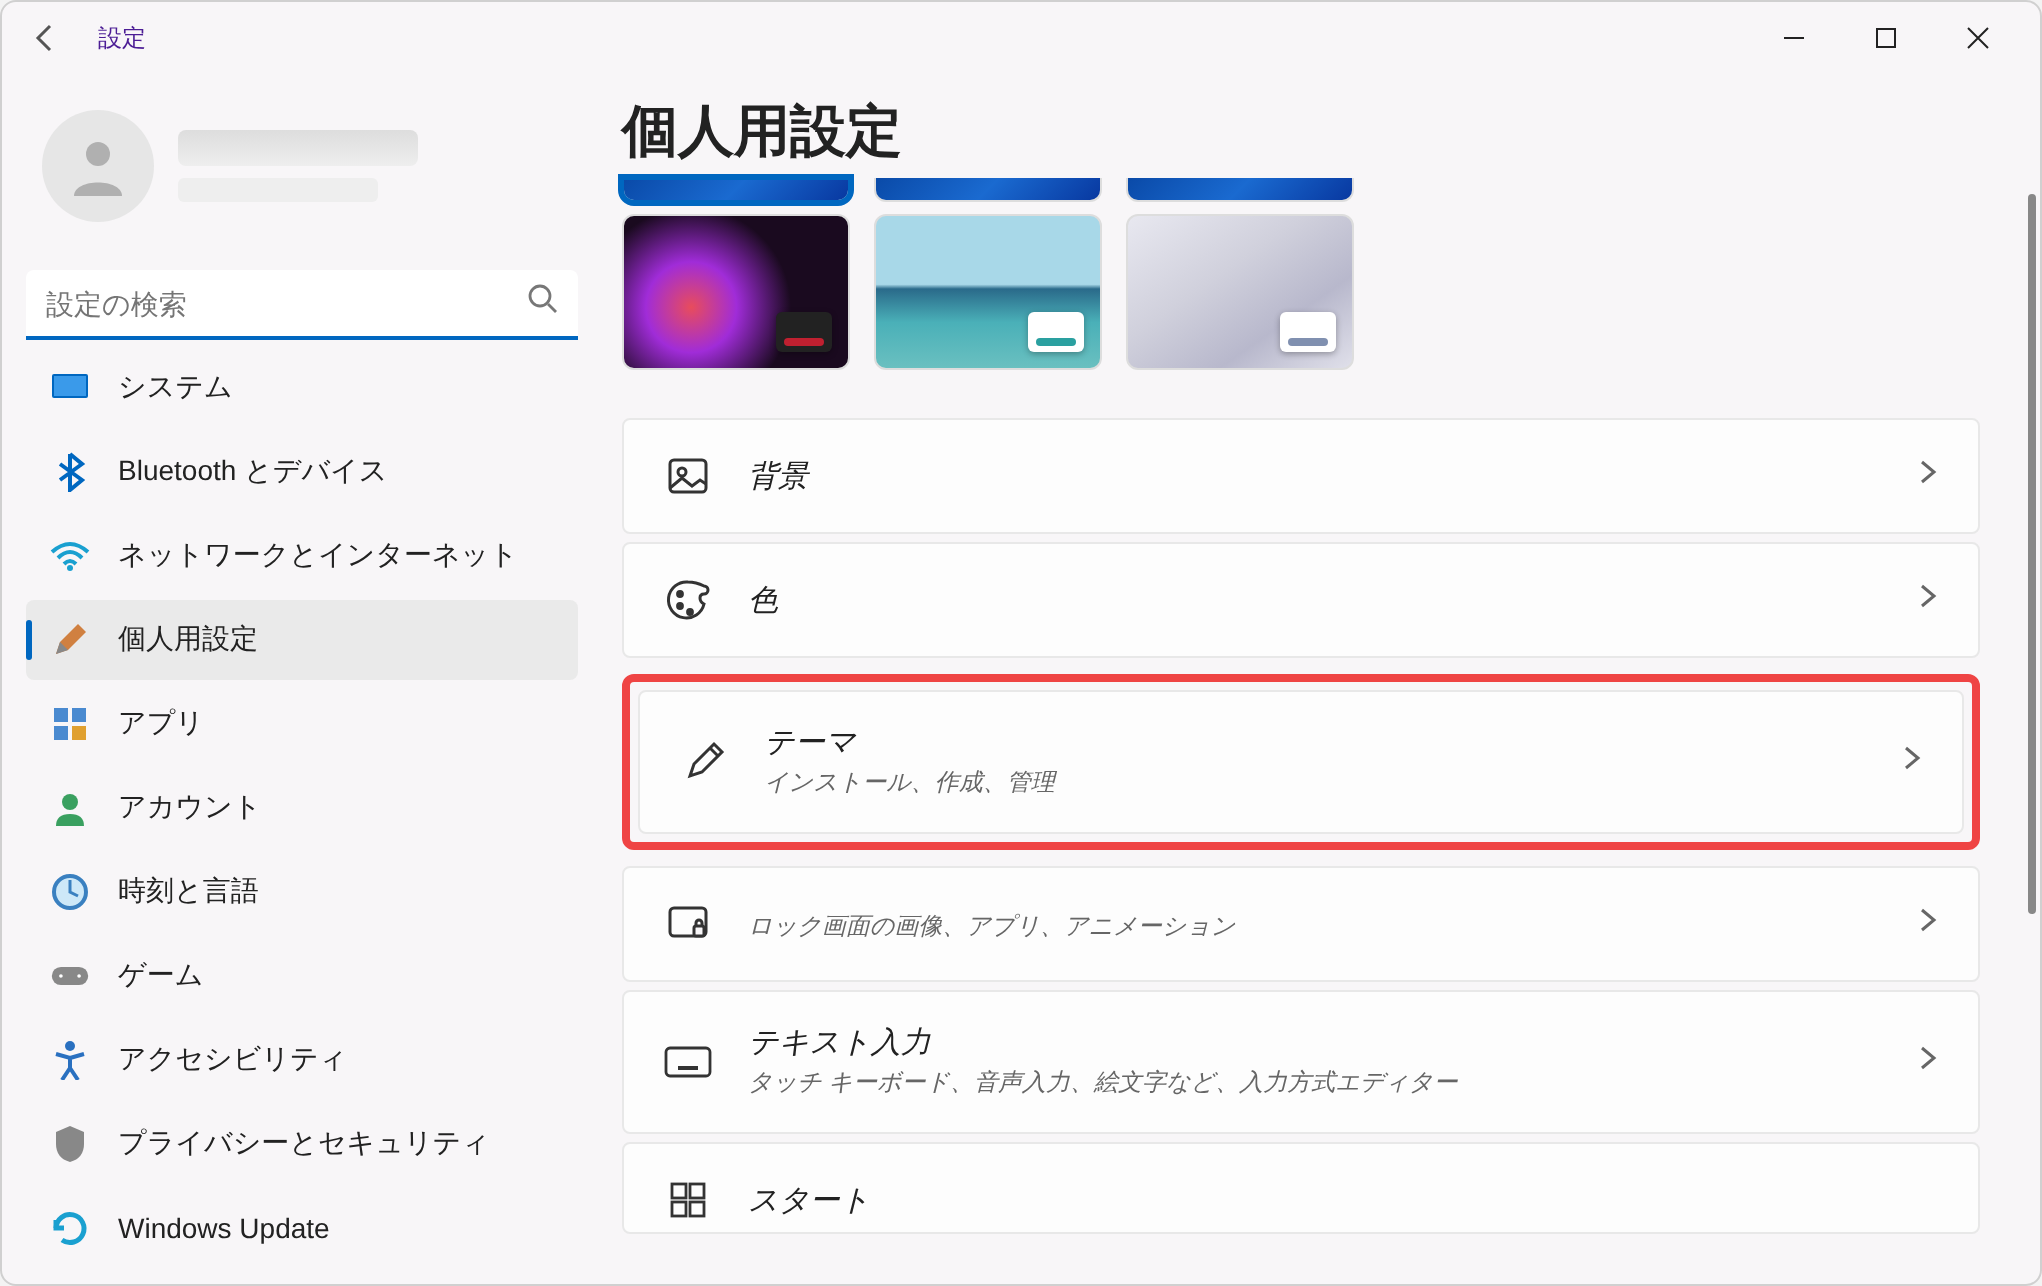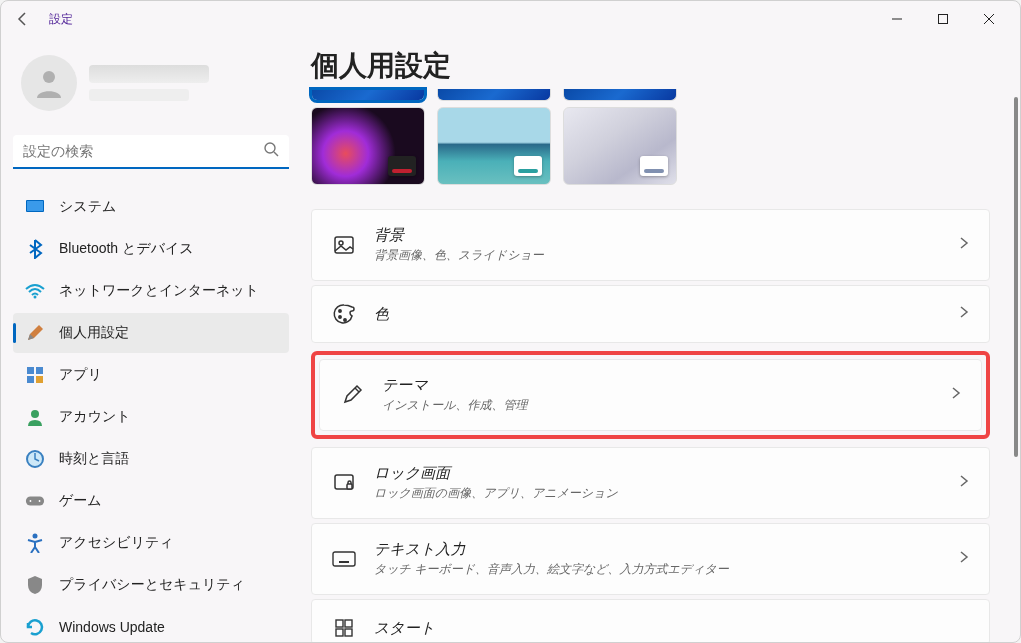--- a/index.html
+++ b/index.html
@@ -69,21 +69,20 @@
     .profile-sub {
       color:#aaa; font-size:12px; width:100px; height:12px;
       background:#eee; border-radius:3px; margin-top:6px;
     }
     .search-box {
       display:flex; align-items:center;
       border-bottom: 2px solid #0067c0;
       background: #fff;
       border-radius: 4px 4px 0 0;
       padding: 6px 10px;
-      margin-bottom: 14px;
     }
     .search-box input {
       border:none; outline:none; flex:1; font-size:14px; color:#666;
       background: transparent;
     }
     .search-icon { color:#777; }
     .nav-list { display:flex; flex-direction:column; gap:2px; }
     .nav-item {
       display:flex; align-items:center; gap:14px;
       padding: 10px 12px;
@@ -346,21 +345,20 @@
         <div class="setting-item">
           <span class="setting-icon">
               <svg width="22" height="22" viewBox="0 0 22 22" stroke="#333" stroke-width="1.5" fill="none">
                 <rect x="2" y="3" width="18" height="16" rx="2"></rect>
                 <circle cx="8" cy="9" r="2"></circle>
                 <path d="M2 17 L8 12 L13 16 L17 13 L20 15"></path>
               </svg>
             </span>
           <div class="setting-text">
             <div class="setting-title">背景</div>
-            <div class="setting-desc">背景画像、色、スライドショー</div>
           </div>
           <span class="chevron"><svg width="10" height="14" viewBox="0 0 10 14">
                 <path d="M2 2 L8 7 L2 12" stroke="#666" stroke-width="1.5" fill="none"></path>
               </svg></span>
         </div>
 
         <div class="setting-item">
           <span class="setting-icon">
               <svg width="22" height="22" viewBox="0 0 22 22" stroke="#333" stroke-width="1.5" fill="none">
                 <path d="M11 2 A9 9 0 1 0 19 13 Q17 12 17 10 Q17 8 19 8 A2 2 0 0 0 19 4 Q15 2 11 2 Z"></path>
@@ -397,21 +395,20 @@
 
         <div class="setting-item">
           <span class="setting-icon">
               <svg width="22" height="22" viewBox="0 0 22 22" stroke="#333" stroke-width="1.5" fill="none">
                 <rect x="2" y="3" width="18" height="14" rx="2"></rect>
                 <rect x="14" y="12" width="5" height="5" rx="1" fill="#f8f6f8"></rect>
                 <path d="M15 12 L15 10.5 A1.5 1.5 0 0 1 18 10.5 L18 12"></path>
               </svg>
             </span>
           <div class="setting-text">
-            <div class="setting-title">ロック画面</div>
             <div class="setting-desc">ロック画面の画像、アプリ、アニメーション</div>
           </div>
           <span class="chevron"><svg width="10" height="14" viewBox="0 0 10 14">
                 <path d="M2 2 L8 7 L2 12" stroke="#666" stroke-width="1.5" fill="none"></path>
               </svg></span>
         </div>
 
         <div class="setting-item">
           <span class="setting-icon">
               <svg width="24" height="16" viewBox="0 0 24 16" stroke="#333" stroke-width="1.4" fill="none">

